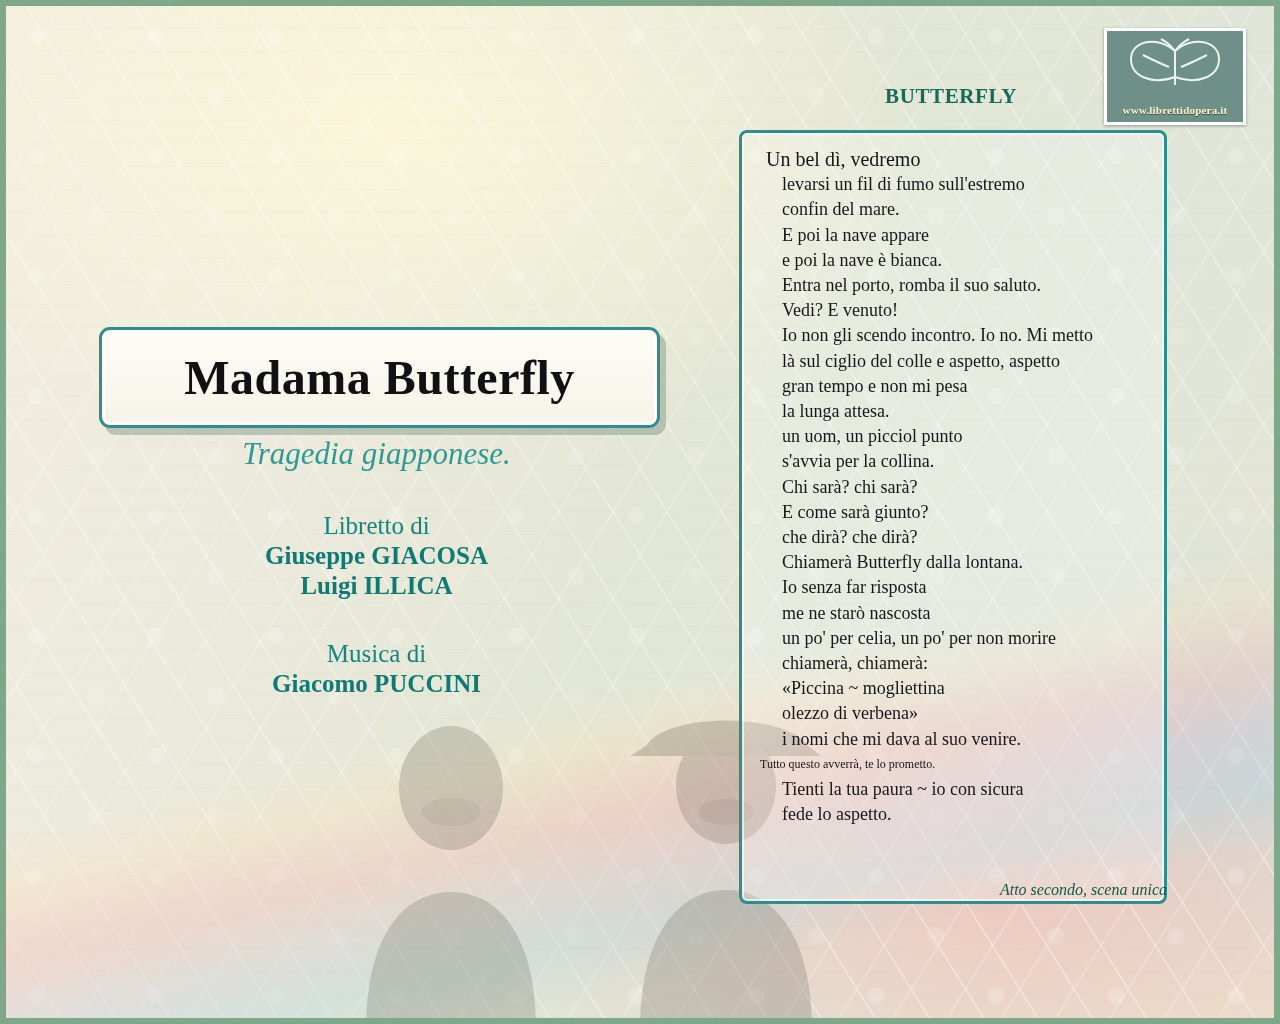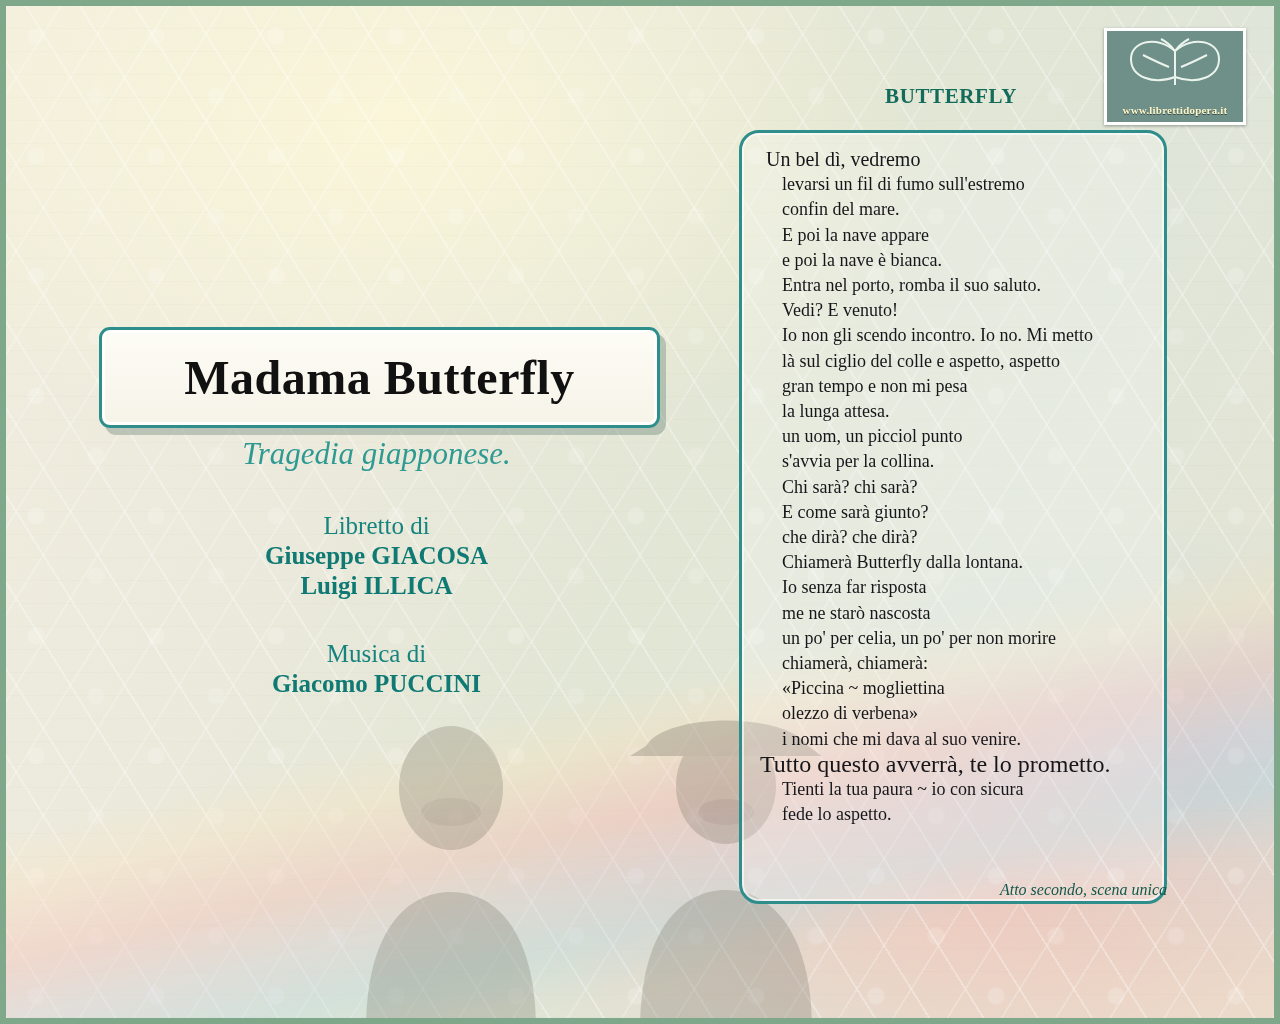--- a/index.html
+++ b/index.html
@@ -185,36 +185,36 @@
 
   
   #lyrics-panel {
     position: absolute;
     left: 733px;
     top: 124px;
     width: 428px;
     height: 774px;
     box-sizing: border-box;
     border: 3px solid #2e8e8c;
-    border-radius: 20px;
+    border-radius: 8px;
     background: rgba(255,255,255,0.22);
     box-shadow: 0 0 0 2px rgba(255,255,255,0.6) inset;
     padding: 14px 15px 10px 18px;
     overflow: hidden;
   }
   .lyr {
     font-family: "Liberation Serif", serif;
     color: #16161a;
     font-size: 18px;
     line-height: 25.2px;
     white-space: pre;
   }
   .lyr.lvl0 { font-size: 20px; padding-left: 6px; }
   .lyr.lvl1 { padding-left: 22px; }
-  .lyr.lvl05 { font-size: 24px; padding-left: 0px; }
+  .lyr.lvl05 { font-size: 12px; padding-left: 0px; }
 
   
   #scene-note {
     position: absolute;
     left: 733px;
     top: 875px;
     width: 428px;
     text-align: right;
     font-style: italic;
     font-size: 16px;

